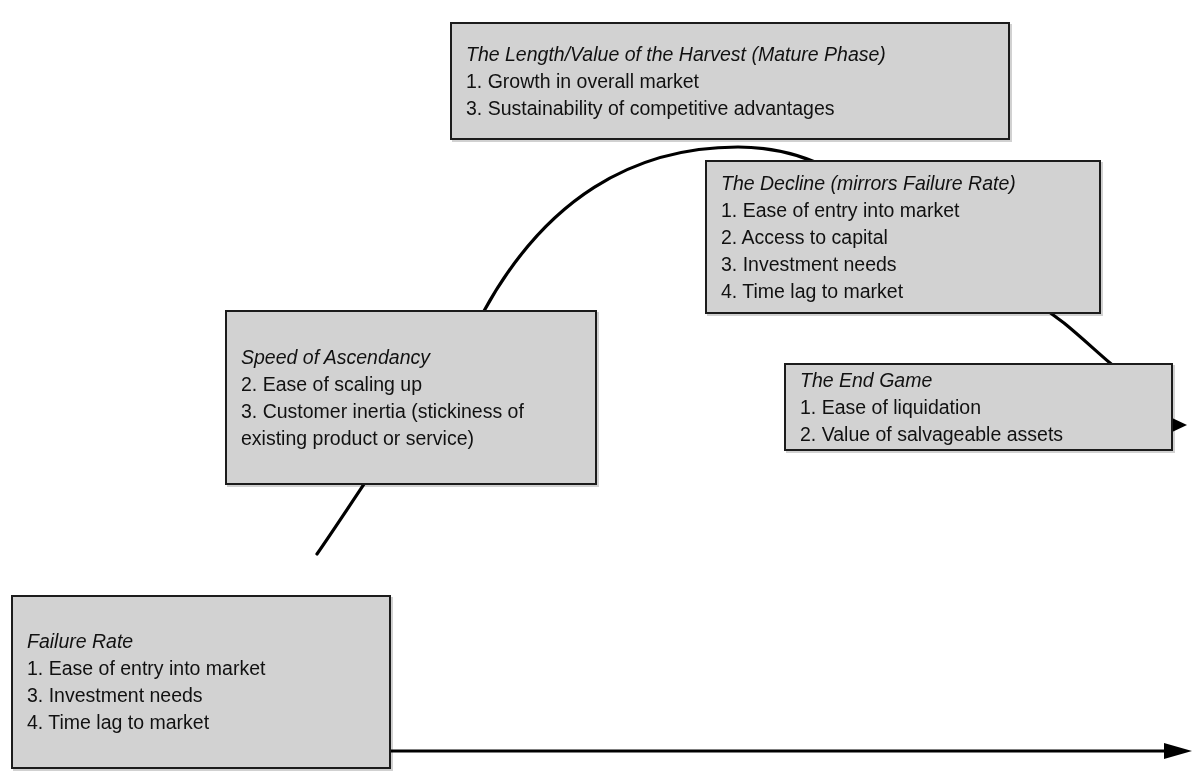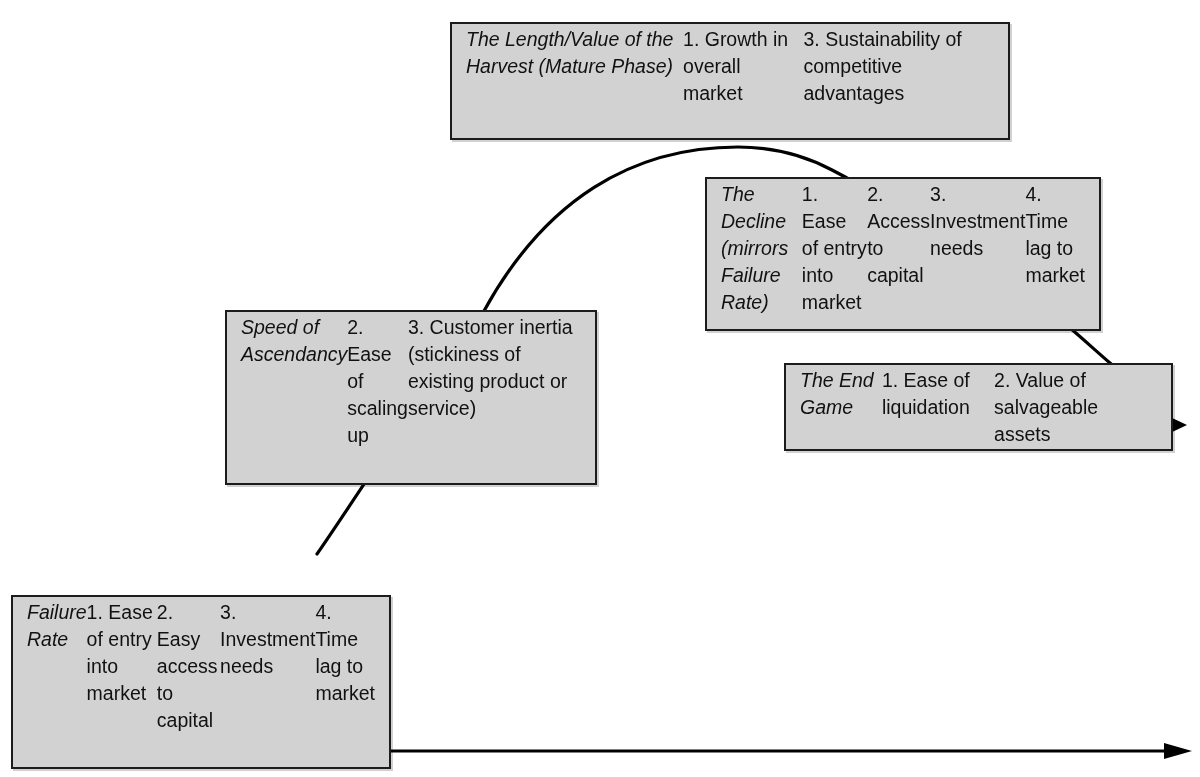--- a/index.html
+++ b/index.html
@@ -24,35 +24,35 @@
     z-index: 0;
   }
   .phase-box {
     position: absolute;
     z-index: 1;
     box-sizing: border-box;
     background: #d2d2d2;
     border: 2px solid #1c1c1c;
     box-shadow: 2px 2px 0 rgba(0,0,0,0.18);
     display: flex;
-    flex-direction: row;
+    flex-direction: column;
     justify-content: center;
     padding: 2px 14px;
     color: #111111;
     font-size: 19.5px;
     line-height: 27px;
   }
   .phase-title {
     font-style: italic;
   }
   .phase-item {
     font-style: normal;
   }
   #box-harvest    { left: 450px; top: 22px;  width: 560px; height: 118px; }
-  #box-decline    { left: 705px; top: 177px; width: 396px; height: 154px; }
+  #box-decline    { left: 705px; top: 160px; width: 396px; height: 154px; }
   #box-ascendancy { left: 225px; top: 310px; width: 372px; height: 175px; }
   #box-endgame    { left: 784px; top: 363px; width: 389px; height: 88px; }
   #box-failure    { left: 11px;  top: 554px; width: 380px; height: 174px; margin-top: 41px; }
 </style>
 </head>
 <body>
 
 <div id="canvas">
 
   <svg id="curve-layer" viewBox="0 0 1200 777" xmlns="http://www.w3.org/2000/svg">
@@ -93,18 +93,17 @@
 
   <div id="box-endgame" class="phase-box">
     <div class="phase-title">The End Game</div>
     <div class="phase-item">1. Ease of liquidation</div>
     <div class="phase-item">2. Value of salvageable assets</div>
   </div>
 
   <div id="box-failure" class="phase-box">
     <div class="phase-title">Failure Rate</div>
     <div class="phase-item">1. Ease of entry into market</div>
-    <div class="phase-item">2. Easy access to capital</div>
     <div class="phase-item">3. Investment needs</div>
     <div class="phase-item">4. Time lag to market</div>
   </div>
 
 </div>
 
 </body></html>

